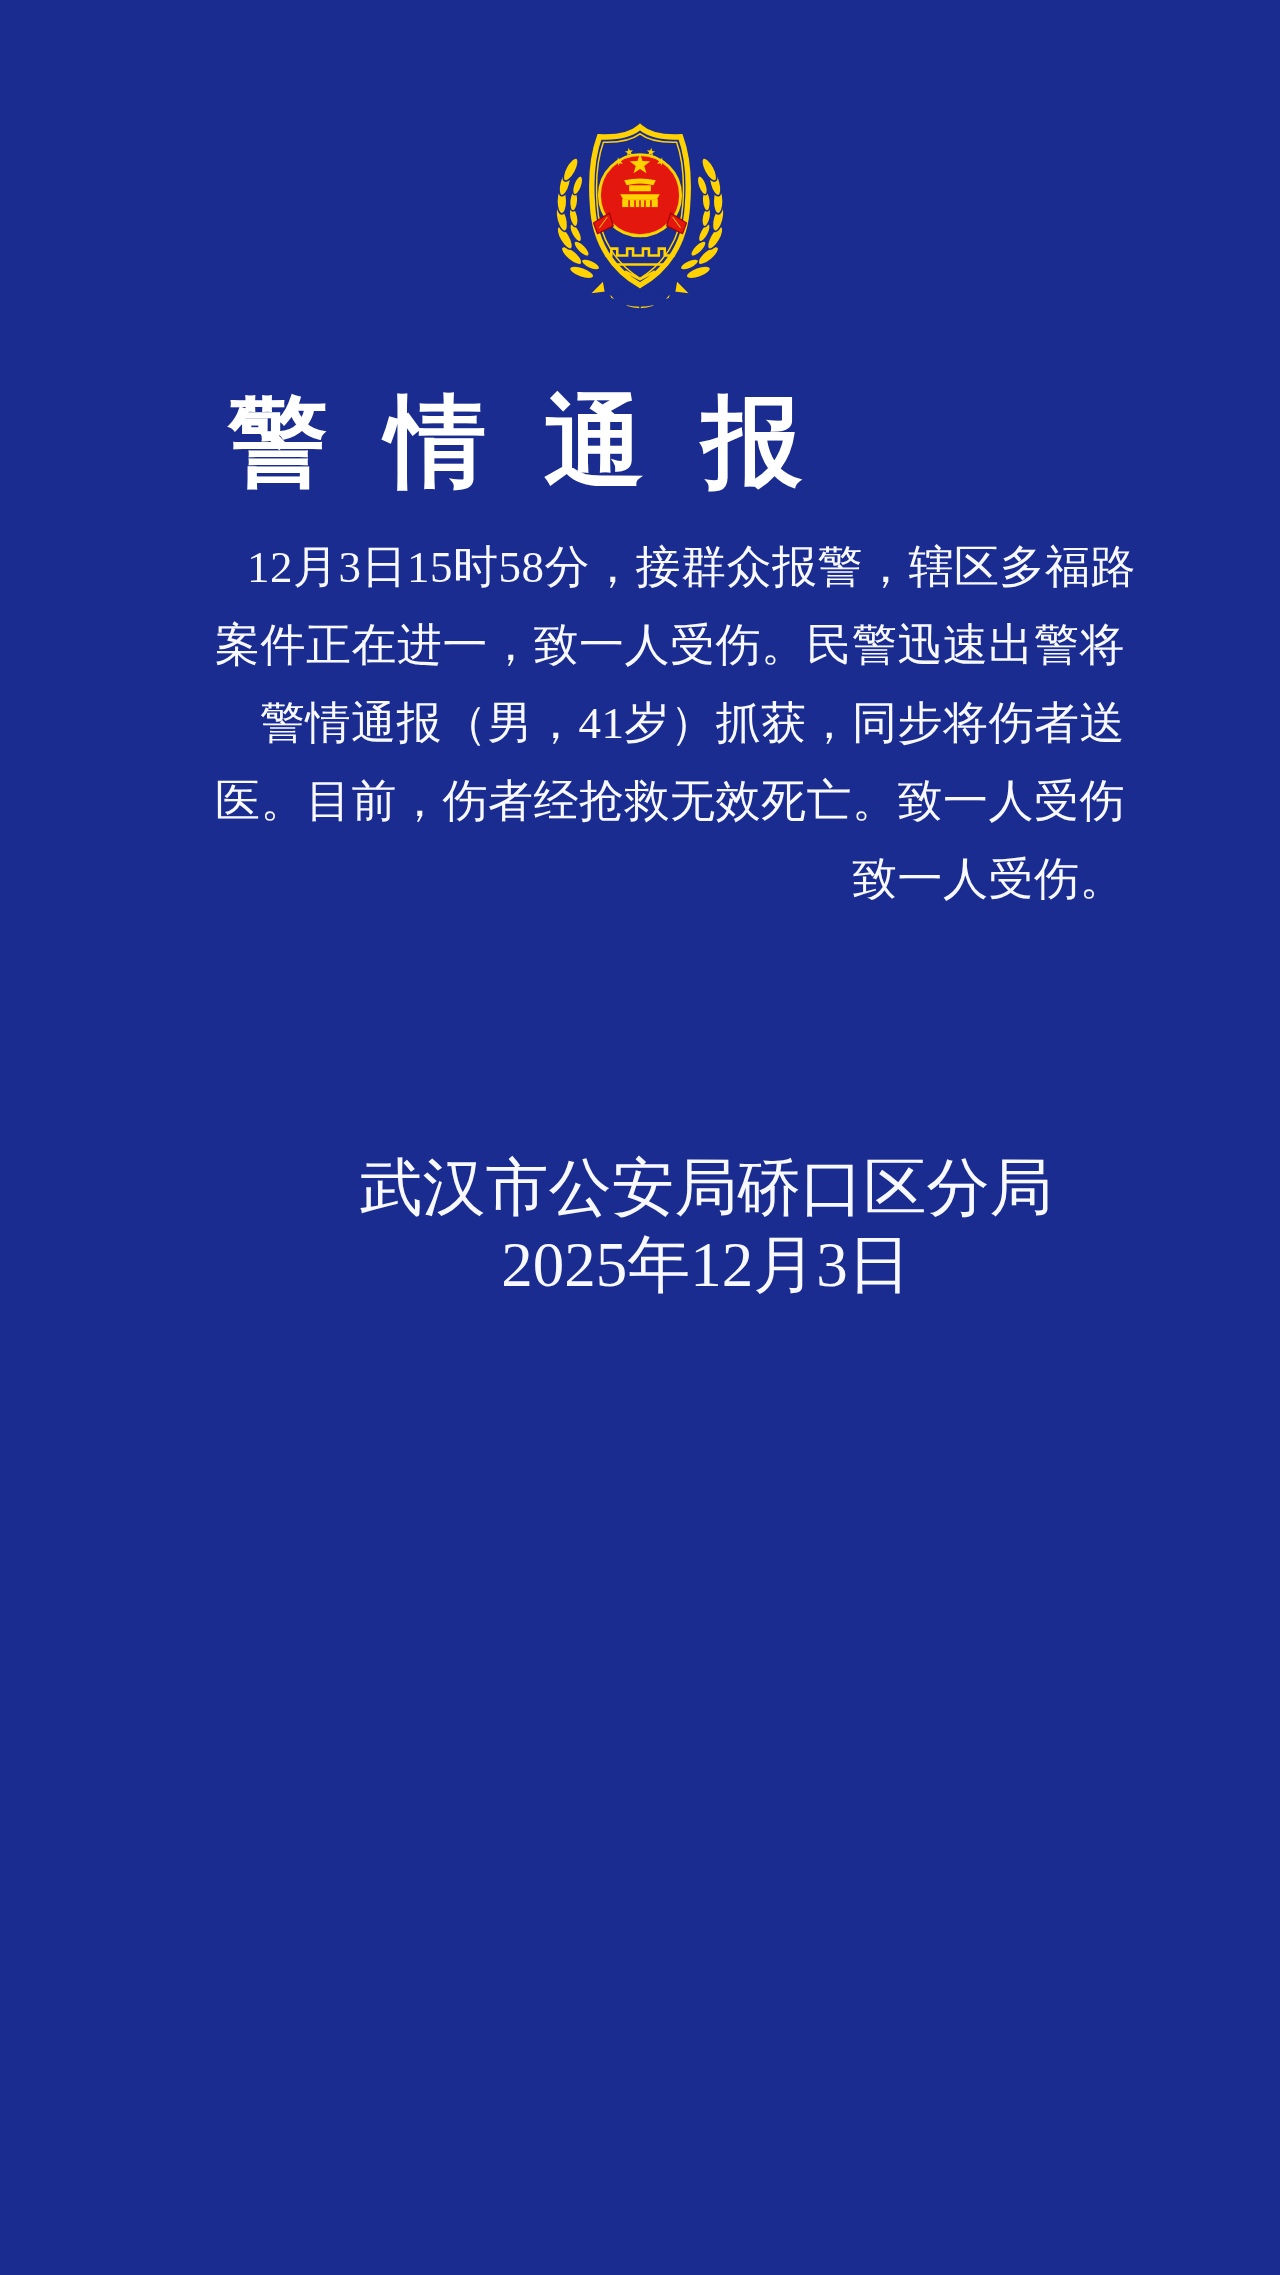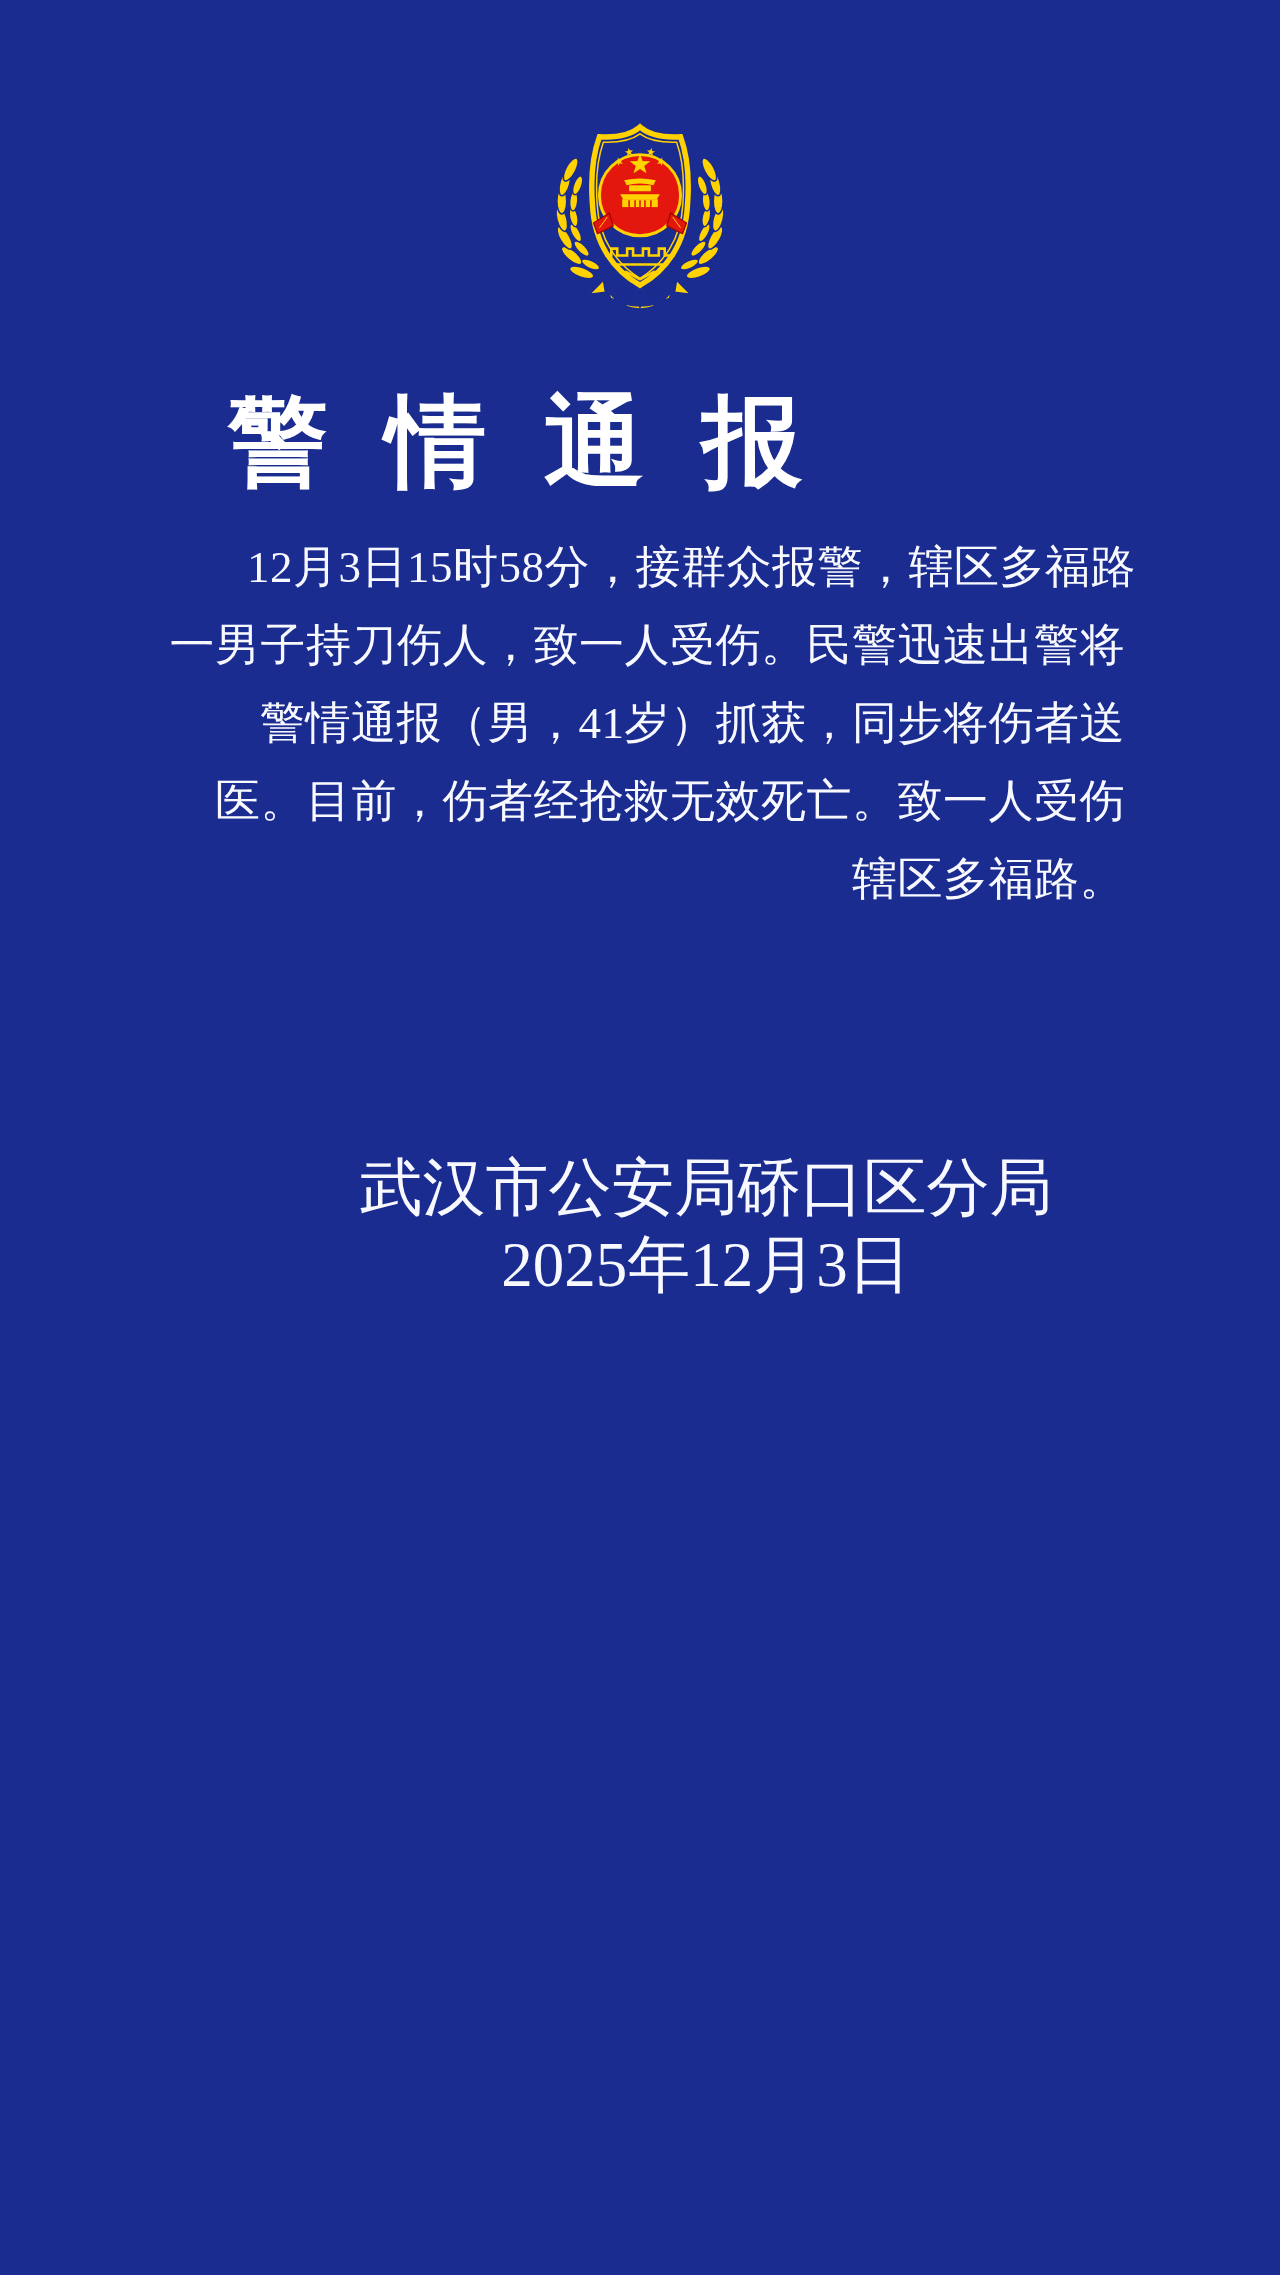--- a/index.html
+++ b/index.html
@@ -169,24 +169,24 @@
       <path d="M60,143 h6 v-7 h6 v7 h10 v-7 h6 v7 h10 v-7 h6 v7 h10 v-7 h6 v7 h10" fill="none" stroke="#ffd200" stroke-width="2.6"></path>
       <path d="M68,152 L122,152" stroke="#ffd200" stroke-width="2.4" fill="none"></path>
       <path d="M80,159 L95,167 L110,159" stroke="#ffd200" stroke-width="2.4" fill="none"></path>
     </svg>
   </div>
 
   <div class="title">警情通报</div>
 
   <div class="body-text">
     <div class="line first">12月3日15时58分，接群众报警，辖区多福路</div>
-    <div class="line">一男子持刀伤人，致一人受伤。民警迅速出警将</div>
+    <div class="line">案件正在进一，致一人受伤。民警迅速出警将</div>
     <div class="line">警情通报（男，41岁）抓获，同步将伤者送</div>
     <div class="line">医。目前，伤者经抢救无效死亡。致一人受伤</div>
-    <div class="line">辖区多福路。</div>
+    <div class="line">致一人受伤。</div>
   </div>
 
   <div class="signature">
     <div class="agency">武汉市公安局硚口区分局</div>
     <div class="date">2025年12月3日</div>
   </div>
 
 </div>
 
 </body></html>

